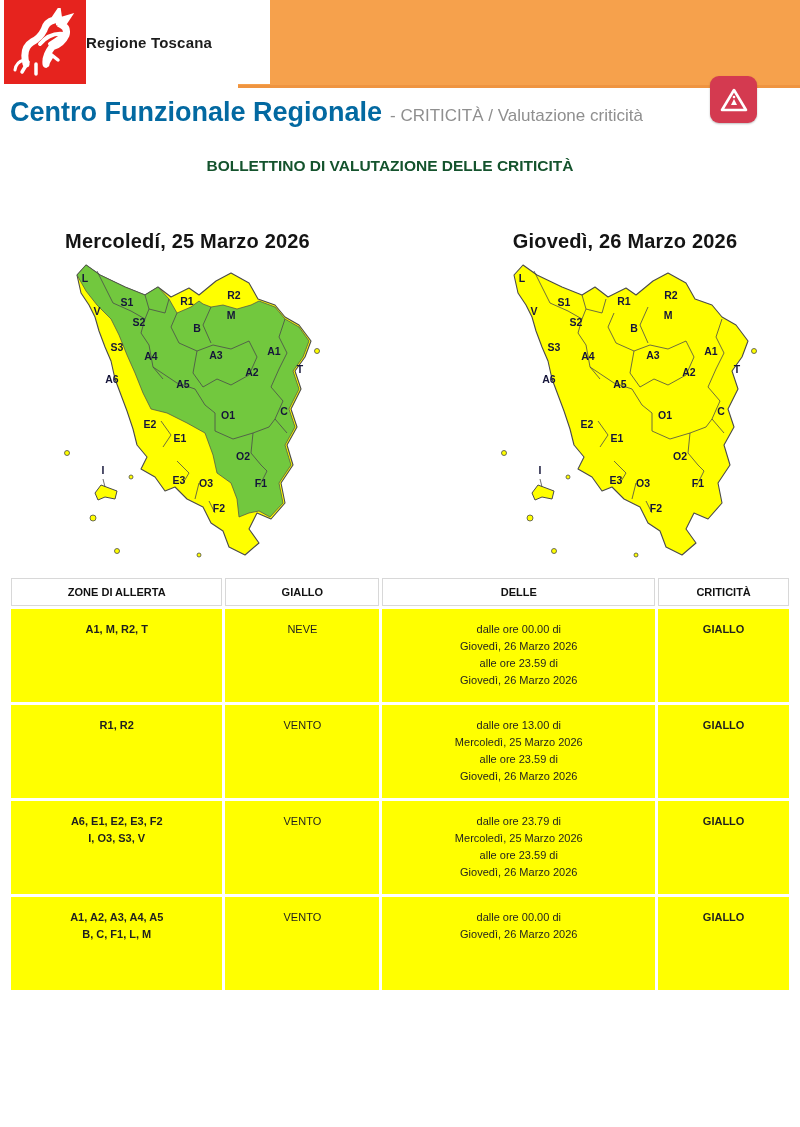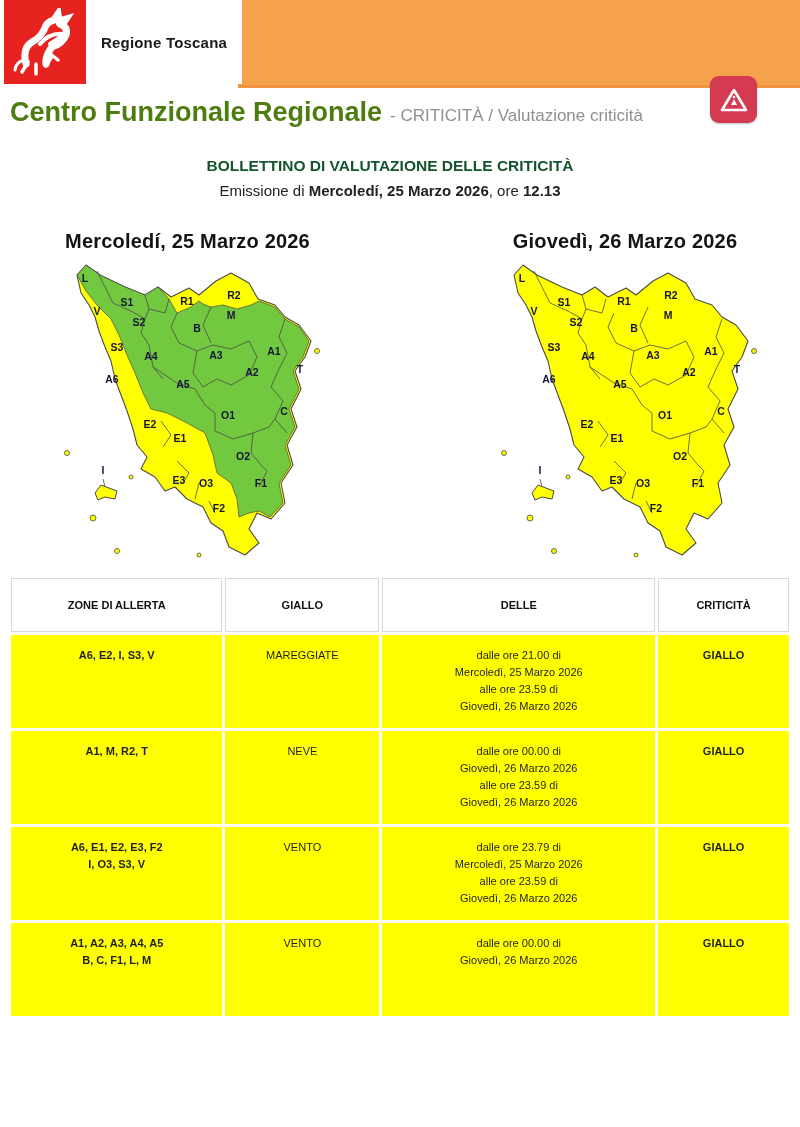--- a/index.html
+++ b/index.html
@@ -4,51 +4,51 @@
 <style>
   html,body{margin:0;padding:0;}
   body{
     width:800px;height:1127px;position:relative;overflow:hidden;
     background:#ffffff;font-family:"Liberation Sans",sans-serif;color:#1f1f1f;
   }
   
   .band{position:absolute;top:0;left:0;width:800px;height:88px;background:#ffffff;}
   .logo-square{position:absolute;top:0;left:4px;width:82px;height:84px;background:#e6231e;}
   .logo-square svg{position:absolute;left:8px;top:8px;}
-  .logo-box{position:absolute;top:0;left:86px;width:156px;height:84px;background:#ffffff;
-    display:flex;align-items:center;justify-content:center;}
+  .logo-box{position:absolute;top:0;left:86px;width:184px;height:84px;background:#ffffff;
+    display:flex;align-items:center;justify-content:flex-start;}
   .logo-box span{font-weight:bold;font-size:15px;color:#1c1c1c;letter-spacing:.2px;}
   .band-orange{position:absolute;top:0;left:238px;width:562px;height:85px;background:#f6a14c;
     border-bottom:3px solid #ef9440;}
   
   .alert-badge{position:absolute;top:76px;right:43px;width:47px;height:47px;border-radius:9px;
     background:#d43a50;display:flex;align-items:center;justify-content:center;cursor:pointer;
     box-shadow:0 1px 2px rgba(0,0,0,.25);}
   
   .titlebar{position:absolute;top:97px;left:10px;width:690px;white-space:nowrap;}
-  .titlebar .main{font-size:27px;font-weight:bold;color:#4d7c0f;}
+  .titlebar .main{font-size:27px;font-weight:bold;color:#0369a1;}
   .titlebar .sub{font-size:17px;color:#8f8f8f;margin-left:8px;}
   
   .bulletin{position:absolute;top:153px;left:0;width:780px;text-align:center;line-height:25px;}
   .bulletin .t1{font-size:15.5px;font-weight:bold;color:#14532d;}
   .bulletin .t2{font-size:15px;color:#222;}
   .bulletin .t2 b{font-weight:bold;}
   
   .maps{position:absolute;top:230px;left:0;width:800px;height:340px;}
   .mapblock{position:absolute;top:0;}
   .mapblock.m1{left:40px;width:295px;}
   .mapblock.m2{left:475px;width:300px;}
   .map-title{font-size:20px;font-weight:bold;color:#141414;text-align:center;letter-spacing:.2px;}
   .mapblock svg{display:block;margin:8px auto 0;}
   .zlabel{font-size:10.5px;font-weight:bold;fill:#15153a;}
   
   .crit-table{position:absolute;top:575px;left:8px;width:784px;border-collapse:separate;
     border-spacing:3px;background:#ffffff;table-layout:fixed;}
   .crit-table th{background:#ffffff;border:1px solid #d8d8d8;font-size:11px;font-weight:bold;
-    color:#111;height:22px;text-align:center;padding:15px;}
+    color:#111;height:22px;text-align:center;padding:2px;}
   .crit-table td{background:#ffff00;height:80px;vertical-align:top;text-align:center;
     font-size:11px;padding-top:12px;line-height:17px;}
   .crit-table td.bold{font-weight:bold;}
 </style>
 </head>
 <body>
 
 <div class="band">
   <div class="band-orange"></div>
   <div class="logo-square">
@@ -73,21 +73,20 @@
     <circle cx="15" cy="10" r="1.3" fill="#ffffff"></circle>
   </svg>
 </div>
 
 <div class="titlebar">
   <span class="main">Centro Funzionale Regionale</span><span class="sub">- CRITICITÀ / Valutazione criticità</span>
 </div>
 
 <div class="bulletin">
   <div class="t1">BOLLETTINO DI VALUTAZIONE DELLE CRITICITÀ</div>
-  <div class="t2"><span>Emissione di </span><b>Mercoledí, 25 Marzo 2026</b><span>, ore </span><b>12.13</b></div>
 </div>
 
 <div class="maps">
   <div class="mapblock m1">
     <div class="map-title">Mercoledí, 25 Marzo 2026</div>
     <svg id="map1" width="272" height="300" viewBox="0 0 270 300">
         <path d="M24,14 L33,4 L47,14 L72,26 L92,34 L105,26 L118,36 L136,27 L146,34 L163,20 L178,12 L196,22 L205,38 L222,44 L232,56 L246,64 L258,80 L252,96 L242,110 L248,128 L238,148 L244,166 L234,184 L240,204 L228,222 L232,242 L218,258 L204,252 L196,268 L206,282 L192,294 L176,286 L170,270 L158,262 L150,246 L134,238 L122,226 L112,230 L102,216 L88,208 L94,196 L84,184 L80,168 L74,150 L68,134 L62,118 L58,100 L52,86 L46,70 L42,56 L36,44 L28,32 Z" fill="#ffff00" stroke="#4a4a4a" stroke-width="1.1" stroke-linejoin="round"></path>
         <path d="M24,14 L33,4 L47,14 L72,26 L92,34 L105,26 L116,38 L124,52 L138,46 L146,40 L150,43 L158,46 L170,44 L184,48 L198,44 L206,40 L222,46 L232,58 L246,66 L256,80 L250,96 L240,110 L246,128 L236,148 L242,166 L232,184 L238,204 L226,222 L230,242 L217,256 L206,250 L196,252 L186,256 L184,238 L178,222 L164,212 L160,194 L152,172 L134,162 L114,152 L98,148 L90,132 L82,112 L74,94 L66,74 L58,58 L44,44 L33,30 Z" fill="#72c83e" stroke="#4a4a4a" stroke-width="0.7" stroke-linejoin="round"></path>
         <path d="M44,10 L52,26 L60,42 M60,42 L78,50 L92,58 M92,34 L96,48 L92,58 M96,48 L112,52 L116,38 M92,58 L88,72 L96,84 M124,52 L118,66 L126,82 M158,46 L150,64 L158,82 M126,82 L144,90 L160,84 L178,88 L196,80 M196,80 L204,96 L196,114 M232,58 L226,76 L234,92 L226,108 M144,90 L140,112 L150,126 M96,84 L100,106 L110,118 M100,106 L124,122 L142,128 M150,126 L164,118 L178,124 L196,114 M226,108 L218,126 L230,140 M230,140 L222,158 L234,172 M142,128 L152,144 L162,152 M162,152 L162,170 M162,170 L180,178 L200,172 L216,166 M216,166 L222,158 M200,172 L198,192 L208,204 M208,204 L214,210 L206,226 M108,160 L118,174 L110,186 M124,200 L136,212 L130,222 M146,222 L142,238 M156,240 L162,252" fill="none" stroke="#4a4a4a" stroke-width="0.8" stroke-linejoin="round"></path>
         <path d="M42,232 L48,224 L56,227 L64,230 L62,238 L52,236 L45,239 Z" fill="#ffff00" stroke="#4a4a4a" stroke-width="1" stroke-linejoin="round"></path>
@@ -180,45 +179,45 @@
     <tr>
       <th>ZONE DI ALLERTA</th>
       <th>GIALLO</th>
       <th>DELLE</th>
       <th>CRITICITÀ</th>
     </tr>
   </thead>
   <tbody id="tbody">
       <tr>
         <td class="bold">
-          <div>A6, E2, I, S3, V</div>
-        </td>
-        <td>
-          <div>MAREGGIATE</div>
-        </td>
-        <td>
-          <div>dalle ore 21.00 di</div>
+          <div>A1, M, R2, T</div>
+        </td>
+        <td>
+          <div>NEVE</div>
+        </td>
+        <td>
+          <div>dalle ore 00.00 di</div>
+          <div>Giovedì, 26 Marzo 2026</div>
+          <div>alle ore 23.59 di</div>
+          <div>Giovedì, 26 Marzo 2026</div>
+        </td>
+        <td class="bold">
+          <div>GIALLO</div>
+        </td>
+      </tr>
+      <tr>
+        <td class="bold">
+          <div>R1, R2</div>
+        </td>
+        <td>
+          <div>VENTO</div>
+        </td>
+        <td>
+          <div>dalle ore 13.00 di</div>
           <div>Mercoledì, 25 Marzo 2026</div>
-          <div>alle ore 23.59 di</div>
-          <div>Giovedì, 26 Marzo 2026</div>
-        </td>
-        <td class="bold">
-          <div>GIALLO</div>
-        </td>
-      </tr>
-      <tr>
-        <td class="bold">
-          <div>A1, M, R2, T</div>
-        </td>
-        <td>
-          <div>NEVE</div>
-        </td>
-        <td>
-          <div>dalle ore 00.00 di</div>
-          <div>Giovedì, 26 Marzo 2026</div>
           <div>alle ore 23.59 di</div>
           <div>Giovedì, 26 Marzo 2026</div>
         </td>
         <td class="bold">
           <div>GIALLO</div>
         </td>
       </tr>
       <tr>
         <td class="bold">
           <div>A6, E1, E2, E3, F2</div>

